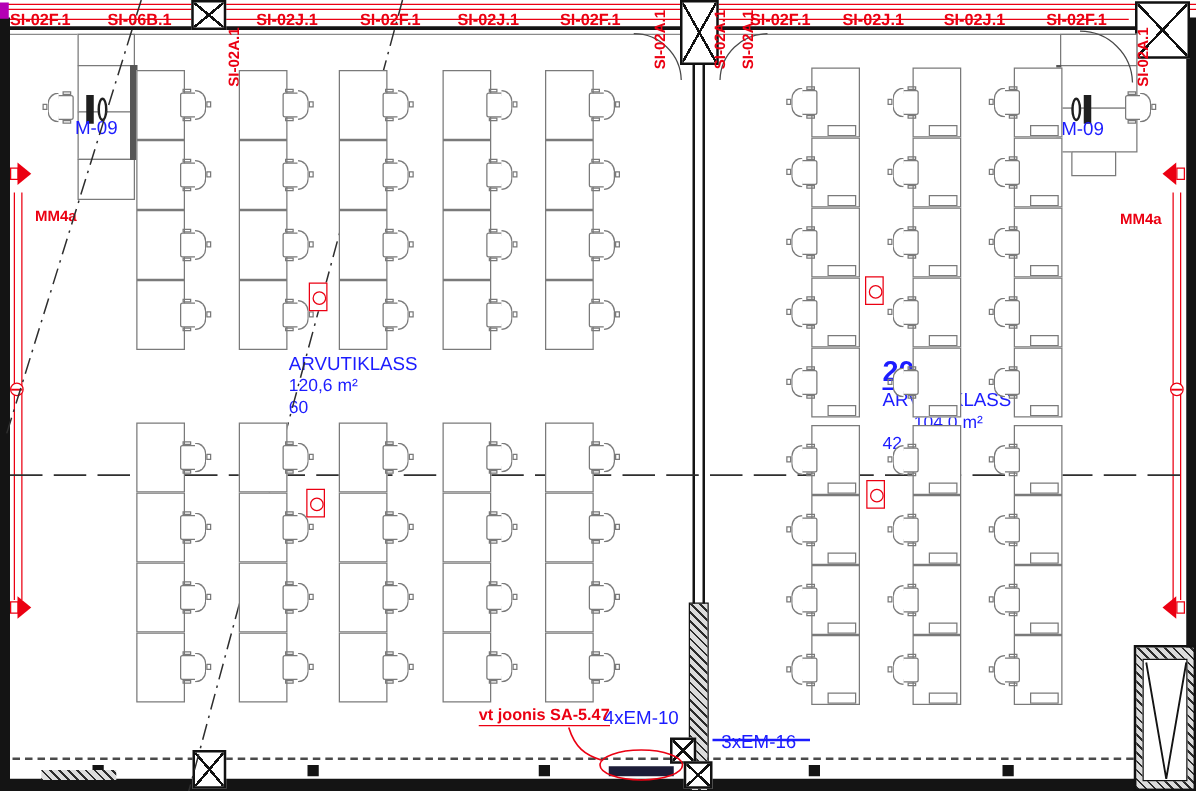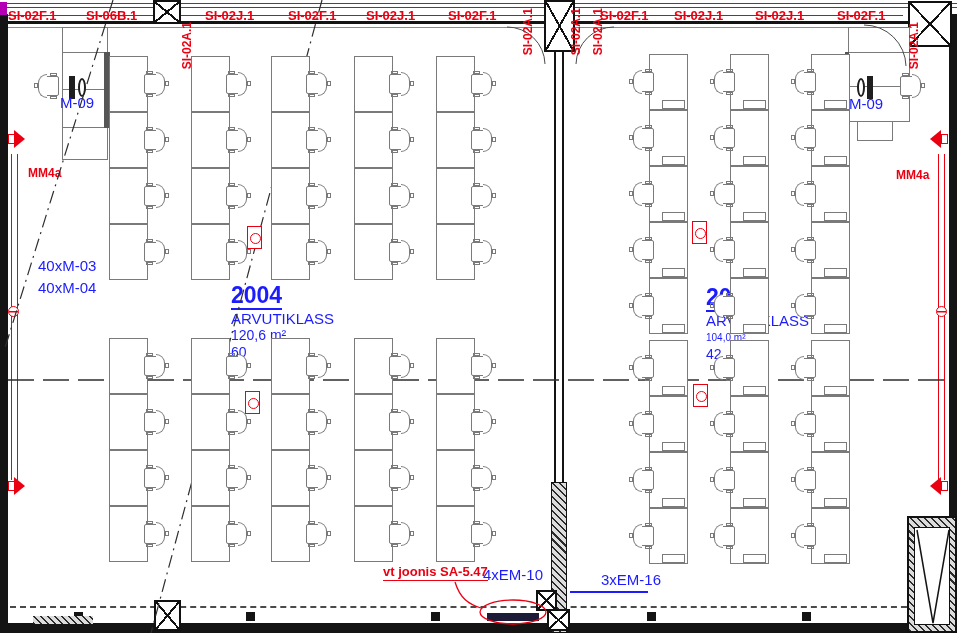--- a/index.html
+++ b/index.html
@@ -140,40 +140,35 @@
 
   <div class="spk-box" style="left:941px;top:134px;"></div>
   <div class="spk-horn lf" style="left:930px;top:130px;"></div>
   <div class="conduit" style="left:938px;top:154px;height:326px;"></div>
   <div class="rcirc" style="left:936px;top:306px;"></div>
   <div class="spk-box" style="left:941px;top:481px;"></div>
   <div class="spk-horn lf" style="left:930px;top:477px;"></div>
   <div class="lbl red mm4a" style="left:896px;top:168px;">MM4a</div>
 
   <div class="lbl" style="left:231px;top:283px;">
-    <div><span class="roomnum">2004</span></div>
     <div class="roomline">ARVUTIKLASS</div>
     <div class="roomline" style="font-size:14px;">120,6 m²</div>
     <div class="roomline" style="font-size:14px;">60</div>
   </div>
-  <div class="equip wide" id="equip-left" style="left:38px;top:255px;">
-      <div class="">40xM-03</div>
-      <div class="">40xM-04</div>
-    </div>
 
   <div class="lbl" style="left:706px;top:285px;">
     <div><span class="roomnum">2005</span></div>
     <div class="roomline">ARVUTIKLASS</div>
-    <div class="roomline" style="font-size:10px;">104,0 m²</div>
+    <div class="roomline" style="font-size:14px;margin-left:25px;">104,0 m²</div>
     <div class="roomline" style="font-size:14px;">42</div>
   </div>
 
   <div class="lbl red vt" style="left:383px;top:564px;">vt joonis SA-5.47</div>
   <div class="lbl blue emlbl" style="left:483px;top:566px;">4xEM-10</div>
-  <div class="lbl blue emlbl" style="left:577px;top:571px;margin-left:24px;">3xEM-16</div>
+  <div class="lbl blue emlbl" style="left:577px;top:585px;">3xEM-16</div>
   <div class="blueline" style="left:570px;top:591px;width:78px;height:2px;"></div>
   <div class="floorbox" style="left:487px;top:613px;width:52px;height:8px;"></div>
 
   <svg class="overlay" width="957" height="633" viewBox="0 0 957 633">
     <path d="M113 0 L5 348" stroke="#2e2e2e" stroke-width="1.2" stroke-dasharray="13 5 2 5" fill="none"></path>
     <path d="M322 0 L151 633" stroke="#2e2e2e" stroke-width="1.2" stroke-dasharray="13 5 2 5" fill="none"></path>
     <path d="M8 380 H949" stroke="#2e2e2e" stroke-width="1.4" stroke-dasharray="26 9" fill="none"></path>
     <path d="M545 64 A38 38 0 0 0 507 27" stroke="#4a4a4a" stroke-width="1" fill="none"></path>
     <path d="M576 64 A38 38 0 0 1 614 27" stroke="#4a4a4a" stroke-width="1" fill="none"></path>
     <path d="M906 66 A42 42 0 0 0 864 25" stroke="#4a4a4a" stroke-width="1" fill="none"></path>

